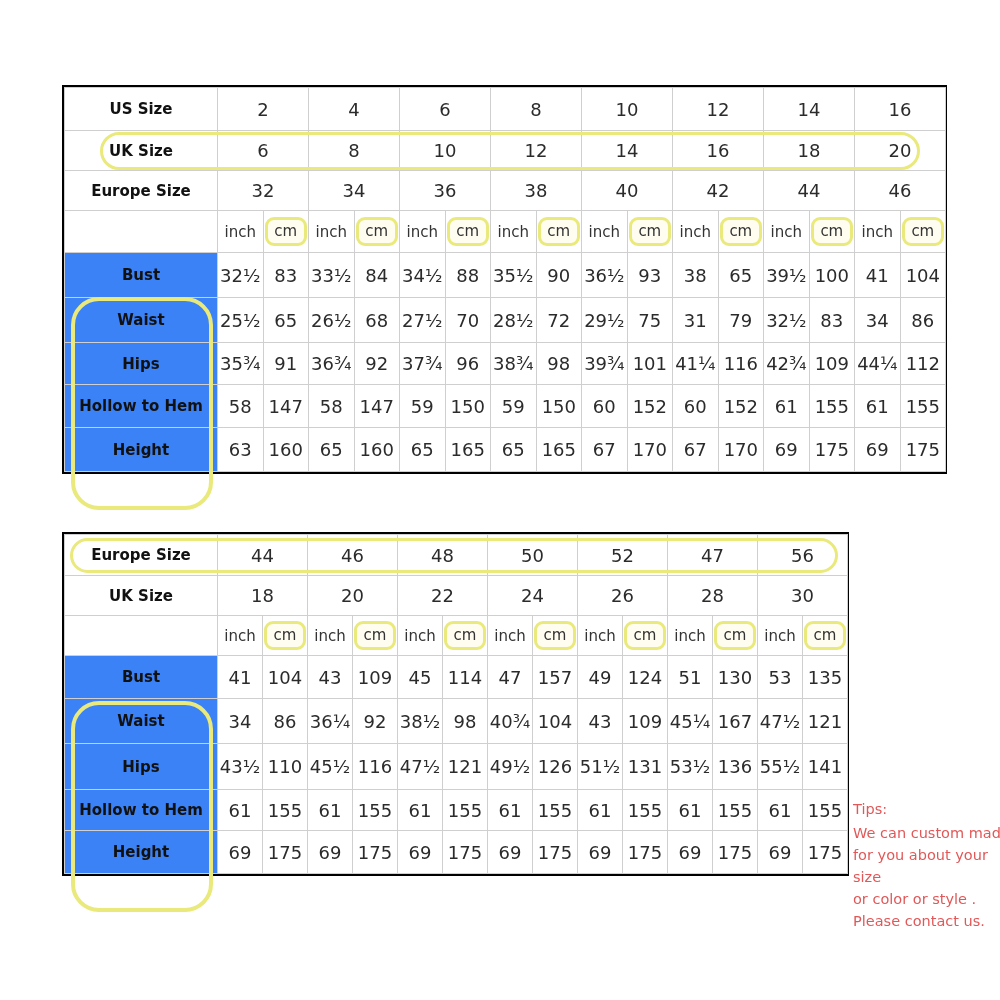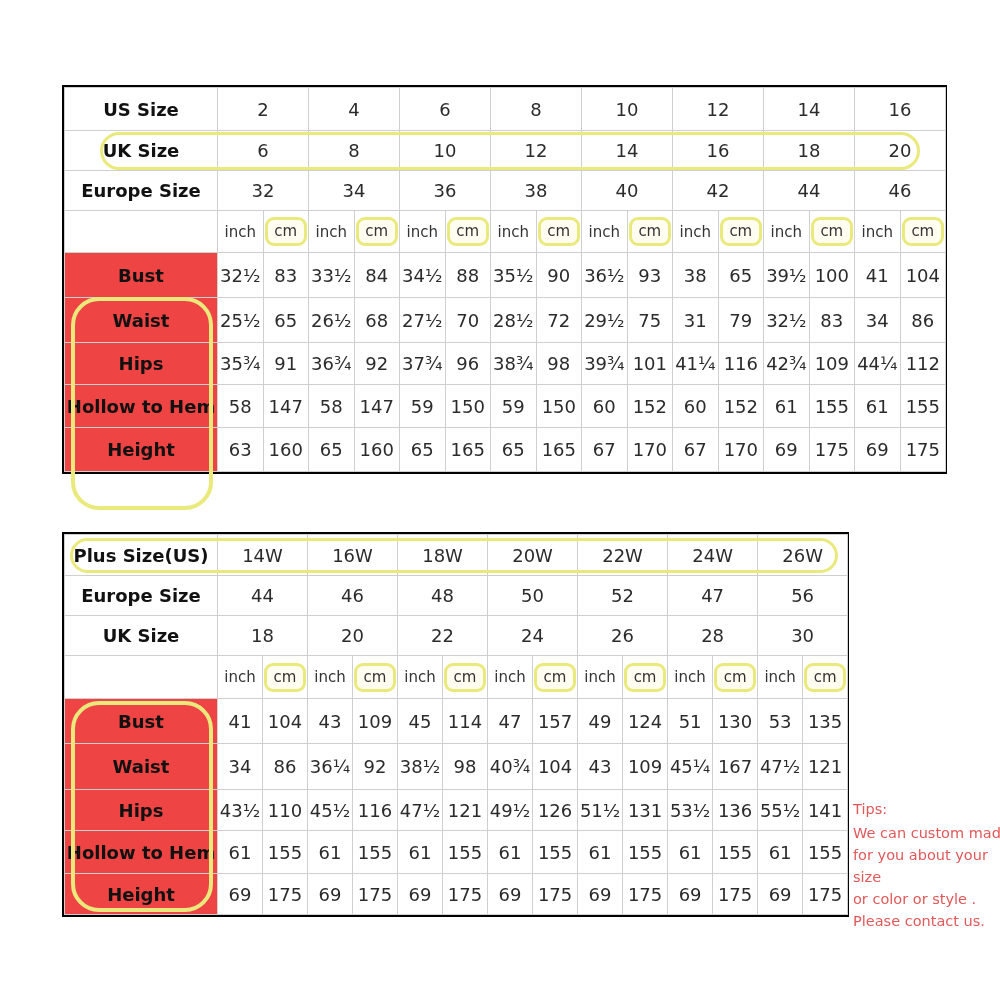--- a/index.html
+++ b/index.html
@@ -23,22 +23,22 @@
   }
   .se-0{left:225px}.se-1{left:405px}.se-2{left:585px}.se-3{left:762px;width:52px}
 
   table.size-table{border-collapse:collapse;table-layout:fixed;background:#fff;}
   #std-table{width:881px;}
   #plus-table{width:783px;}
   .size-table td{
     border:1px solid #cfcfcf;text-align:center;vertical-align:middle;
     font-size:18px;color:#2b2b2b;padding:0;overflow:hidden;
   }
-  .size-table td.lbl{font-weight:bold;font-size:18px;color:#111;}
-  .size-table td.gray{background:#ef4444;}
+  .size-table td.lbl{font-weight:bold;font-size:15px;color:#111;}
+  .size-table td.gray{background:#3b82f6;}
   .size-table td.unit{font-size:15px;color:#333;}
   .size-table td.szval{font-size:18px;}
   .cmbox{
     display:inline-block;min-width:26px;padding:3px 5px;border:3px solid #e9e97c;border-radius:9px;
     background:#fffdf0;font-size:15px;line-height:17px;
   }
   
   #std-table tr:nth-child(1){height:43px}
   #std-table tr:nth-child(2){height:40px}
   #std-table tr:nth-child(3){height:40px}
@@ -262,30 +262,20 @@
         <col style="width: 45px;">
         <col style="width: 45px;">
         <col style="width: 45px;">
         <col style="width: 45px;">
         <col style="width: 45px;">
         <col style="width: 45px;">
         <col style="width: 45px;">
       </colgroup>
     <tbody id="plus-body">
         <tr>
-          <td class="lbl">Plus Size(US)</td>
-          <td class="szval" colspan="2">14W</td>
-          <td class="szval" colspan="2">16W</td>
-          <td class="szval" colspan="2">18W</td>
-          <td class="szval" colspan="2">20W</td>
-          <td class="szval" colspan="2">22W</td>
-          <td class="szval" colspan="2">24W</td>
-          <td class="szval" colspan="2">26W</td>
-        </tr>
-        <tr>
           <td class="lbl">Europe Size</td>
           <td class="szval" colspan="2">44</td>
           <td class="szval" colspan="2">46</td>
           <td class="szval" colspan="2">48</td>
           <td class="szval" colspan="2">50</td>
           <td class="szval" colspan="2">52</td>
           <td class="szval" colspan="2">47</td>
           <td class="szval" colspan="2">56</td>
         </tr>
         <tr>

